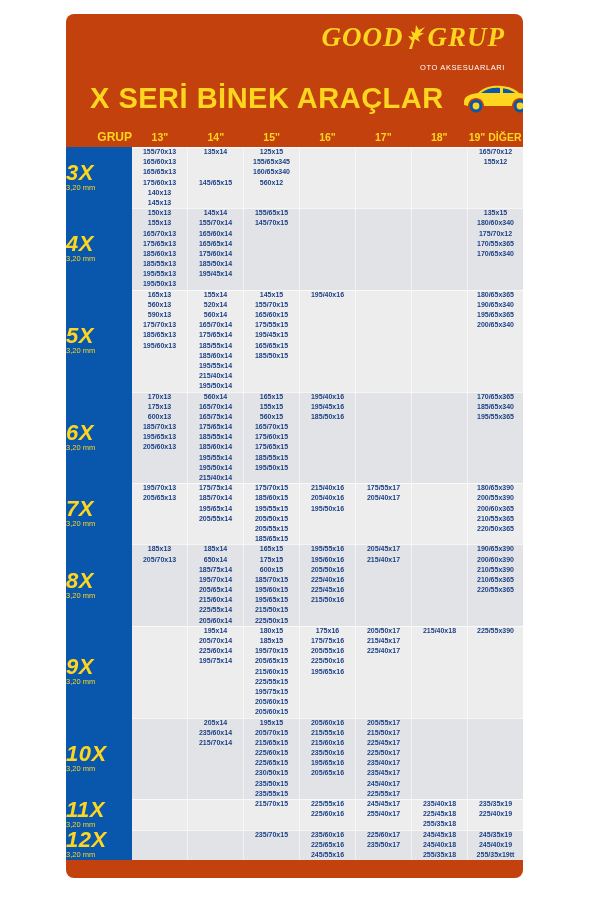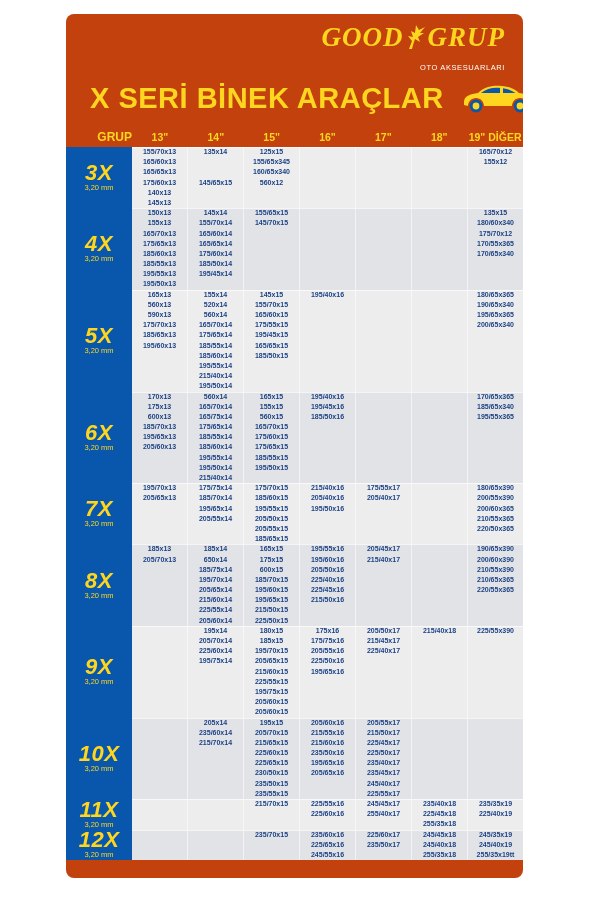--- a/index.html
+++ b/index.html
@@ -25,21 +25,21 @@
   .page-title{color:#ffd61f;font-size:29px;font-weight:bold;letter-spacing:0.5px;white-space:nowrap;}
   .car-icon{width:74px;height:32px;margin-left:16px;flex:none;}
   
   .header-row{display:flex;align-items:center;margin-top:6px;height:21px;}
   .hdr-grup{width:66px;text-align:right;color:#ffd61f;font-size:12px;font-weight:bold;}
   .hdr-cols{width:391px;display:flex;}
   .hdr-col{flex:1;text-align:center;color:#ffd61f;font-size:10.5px;font-weight:bold;white-space:nowrap;}
   
   .tbl{width:457px;}
   .group{display:flex;}
-  .glabel{width:66px;flex:none;display:flex;flex-direction:column;justify-content:center;align-items:center;background:#0857ac;}
+  .glabel{width:66px;flex:none;display:flex;flex-direction:column;justify-content:center;align-items:flex-start;background:#0857ac;}
   .gname{color:#ffd61f;font-size:22px;font-weight:bold;font-style:italic;line-height:20px;letter-spacing:0.5px;}
   .ggauge{color:#ffd61f;font-size:7.5px;margin-top:0px;}
   .gdata{width:391px;display:flex;box-shadow:inset 0 1px 0 rgba(255,255,255,0.65);}
   .group.light .gdata{background:#ededee;}
   .group.dark  .gdata{background:#e2e3e6;}
   .gcol{flex:1;border-left:1px solid rgba(255,255,255,0.55);min-width:0;}
   .gcol:first-child{border-left:none;}
   .cell{
     height:10.2px;line-height:10.4px;font-size:7px;font-weight:bold;
     color:#1c4285;text-align:center;white-space:nowrap;

